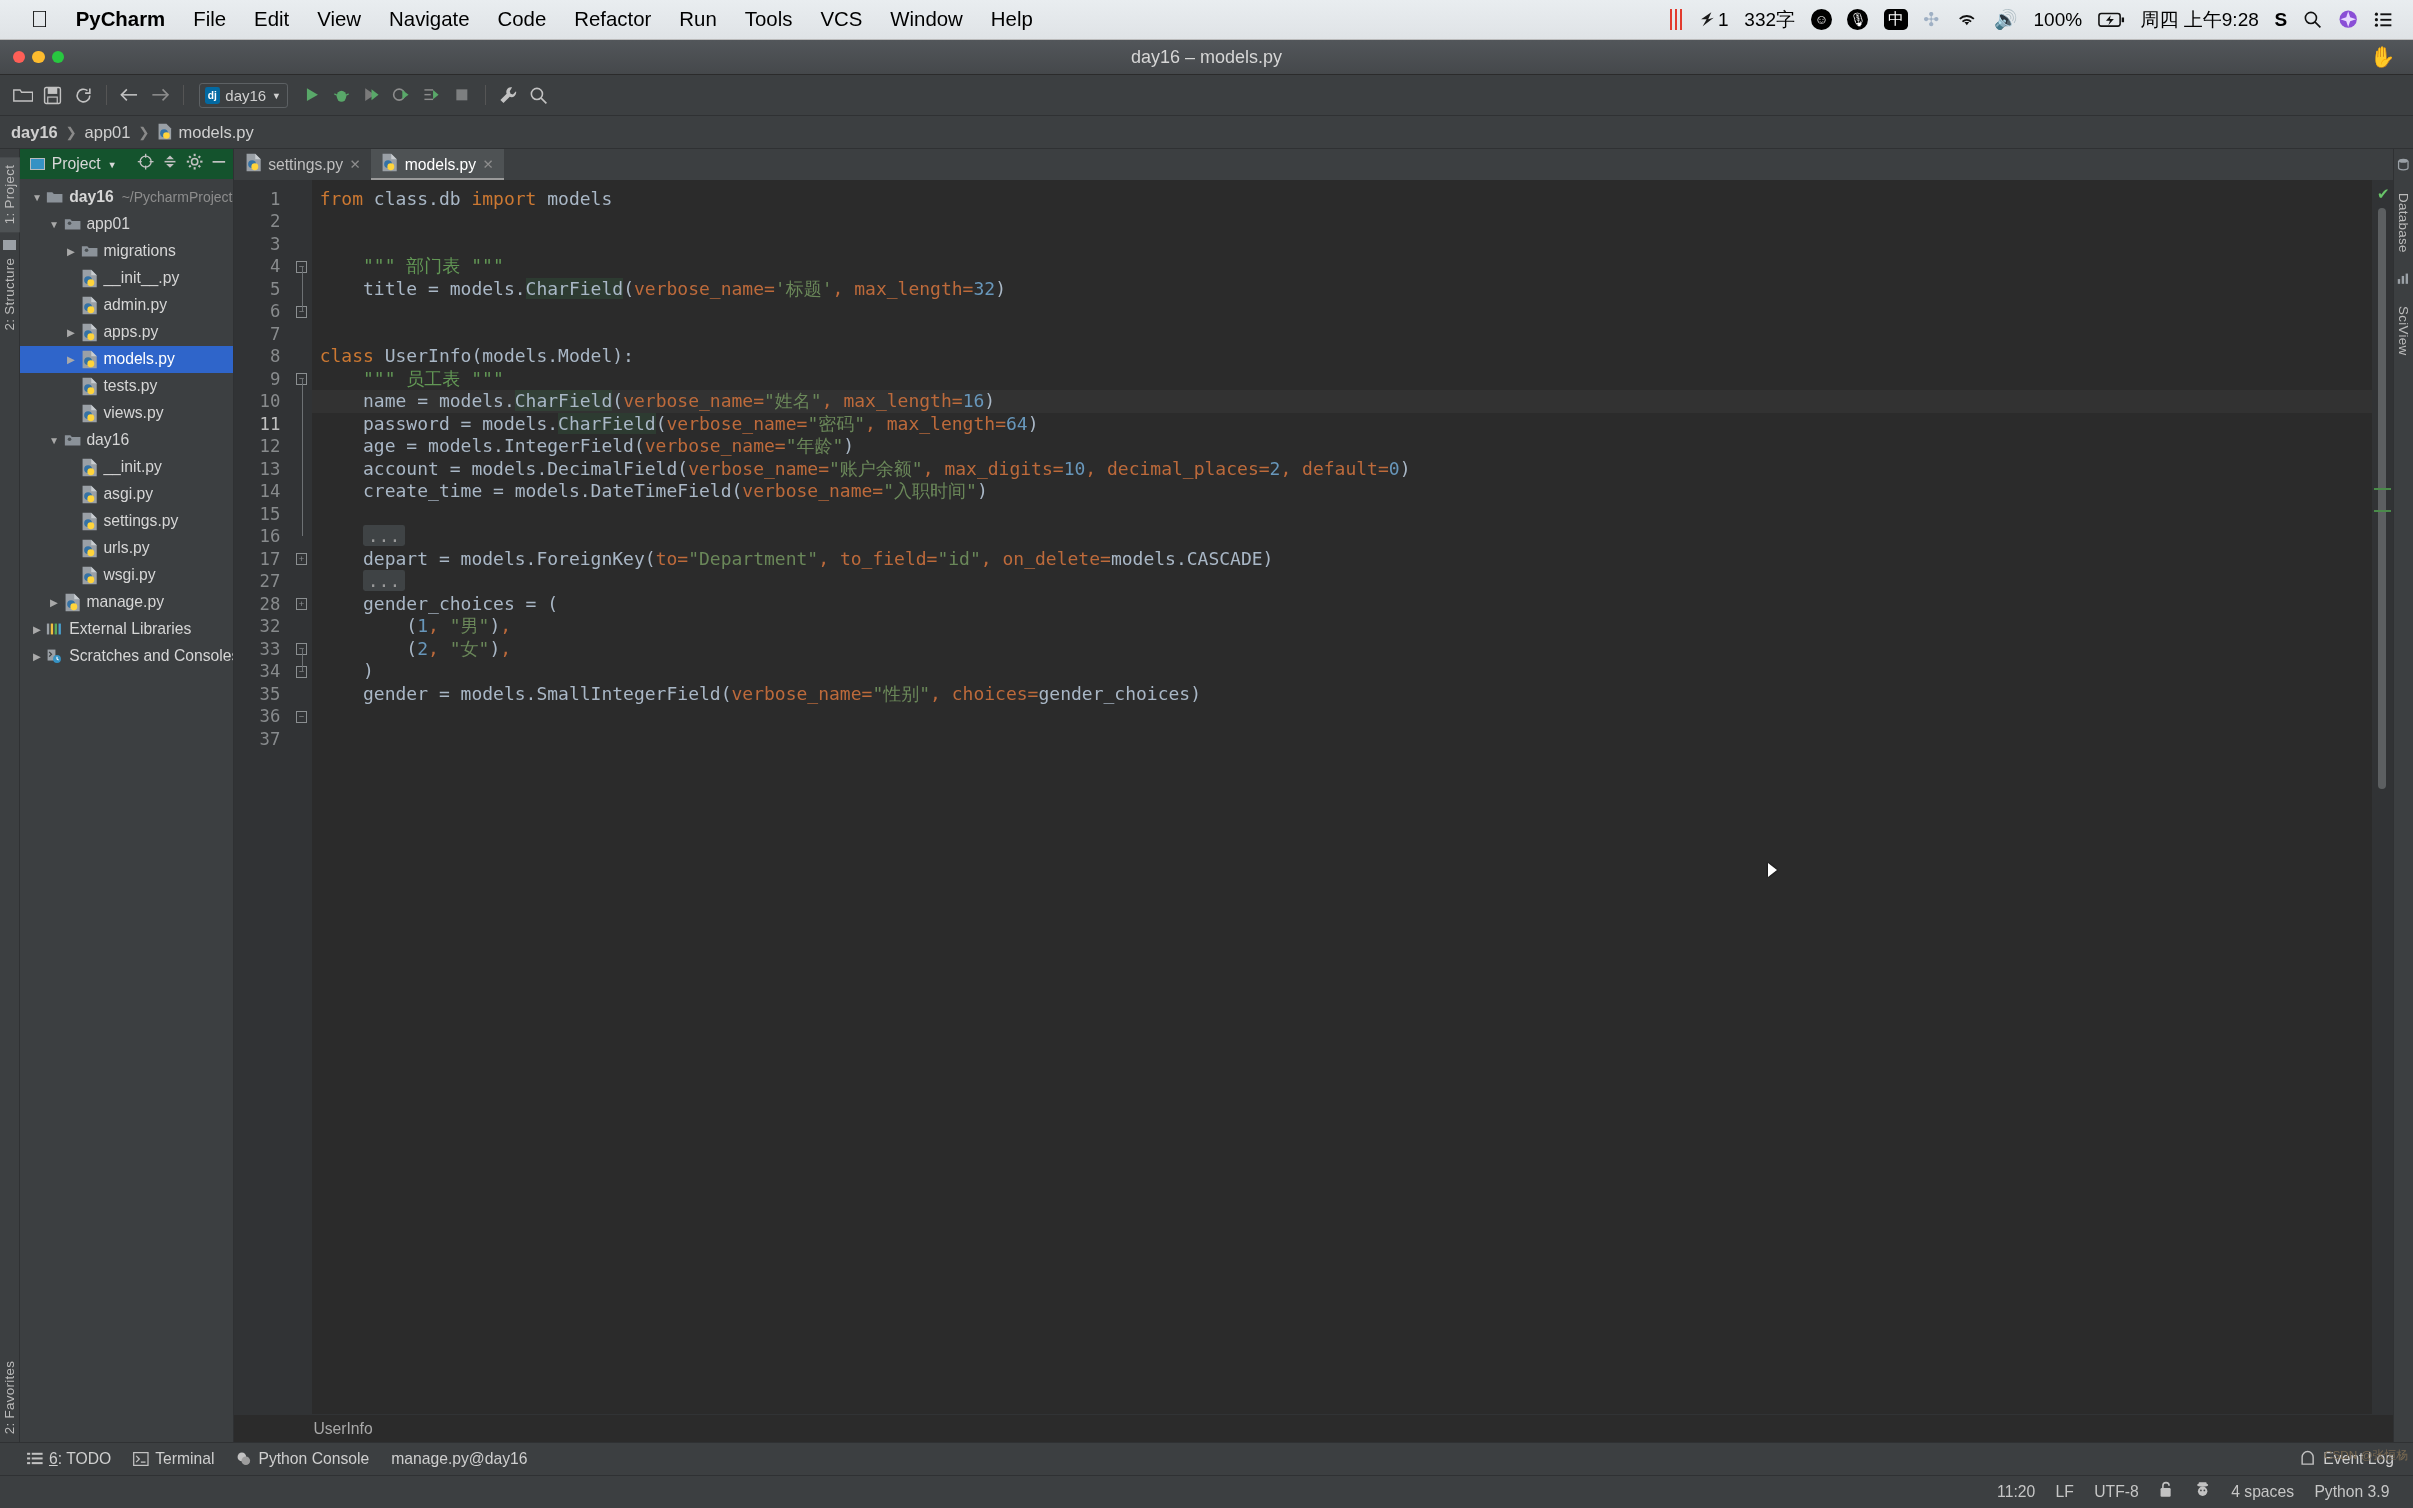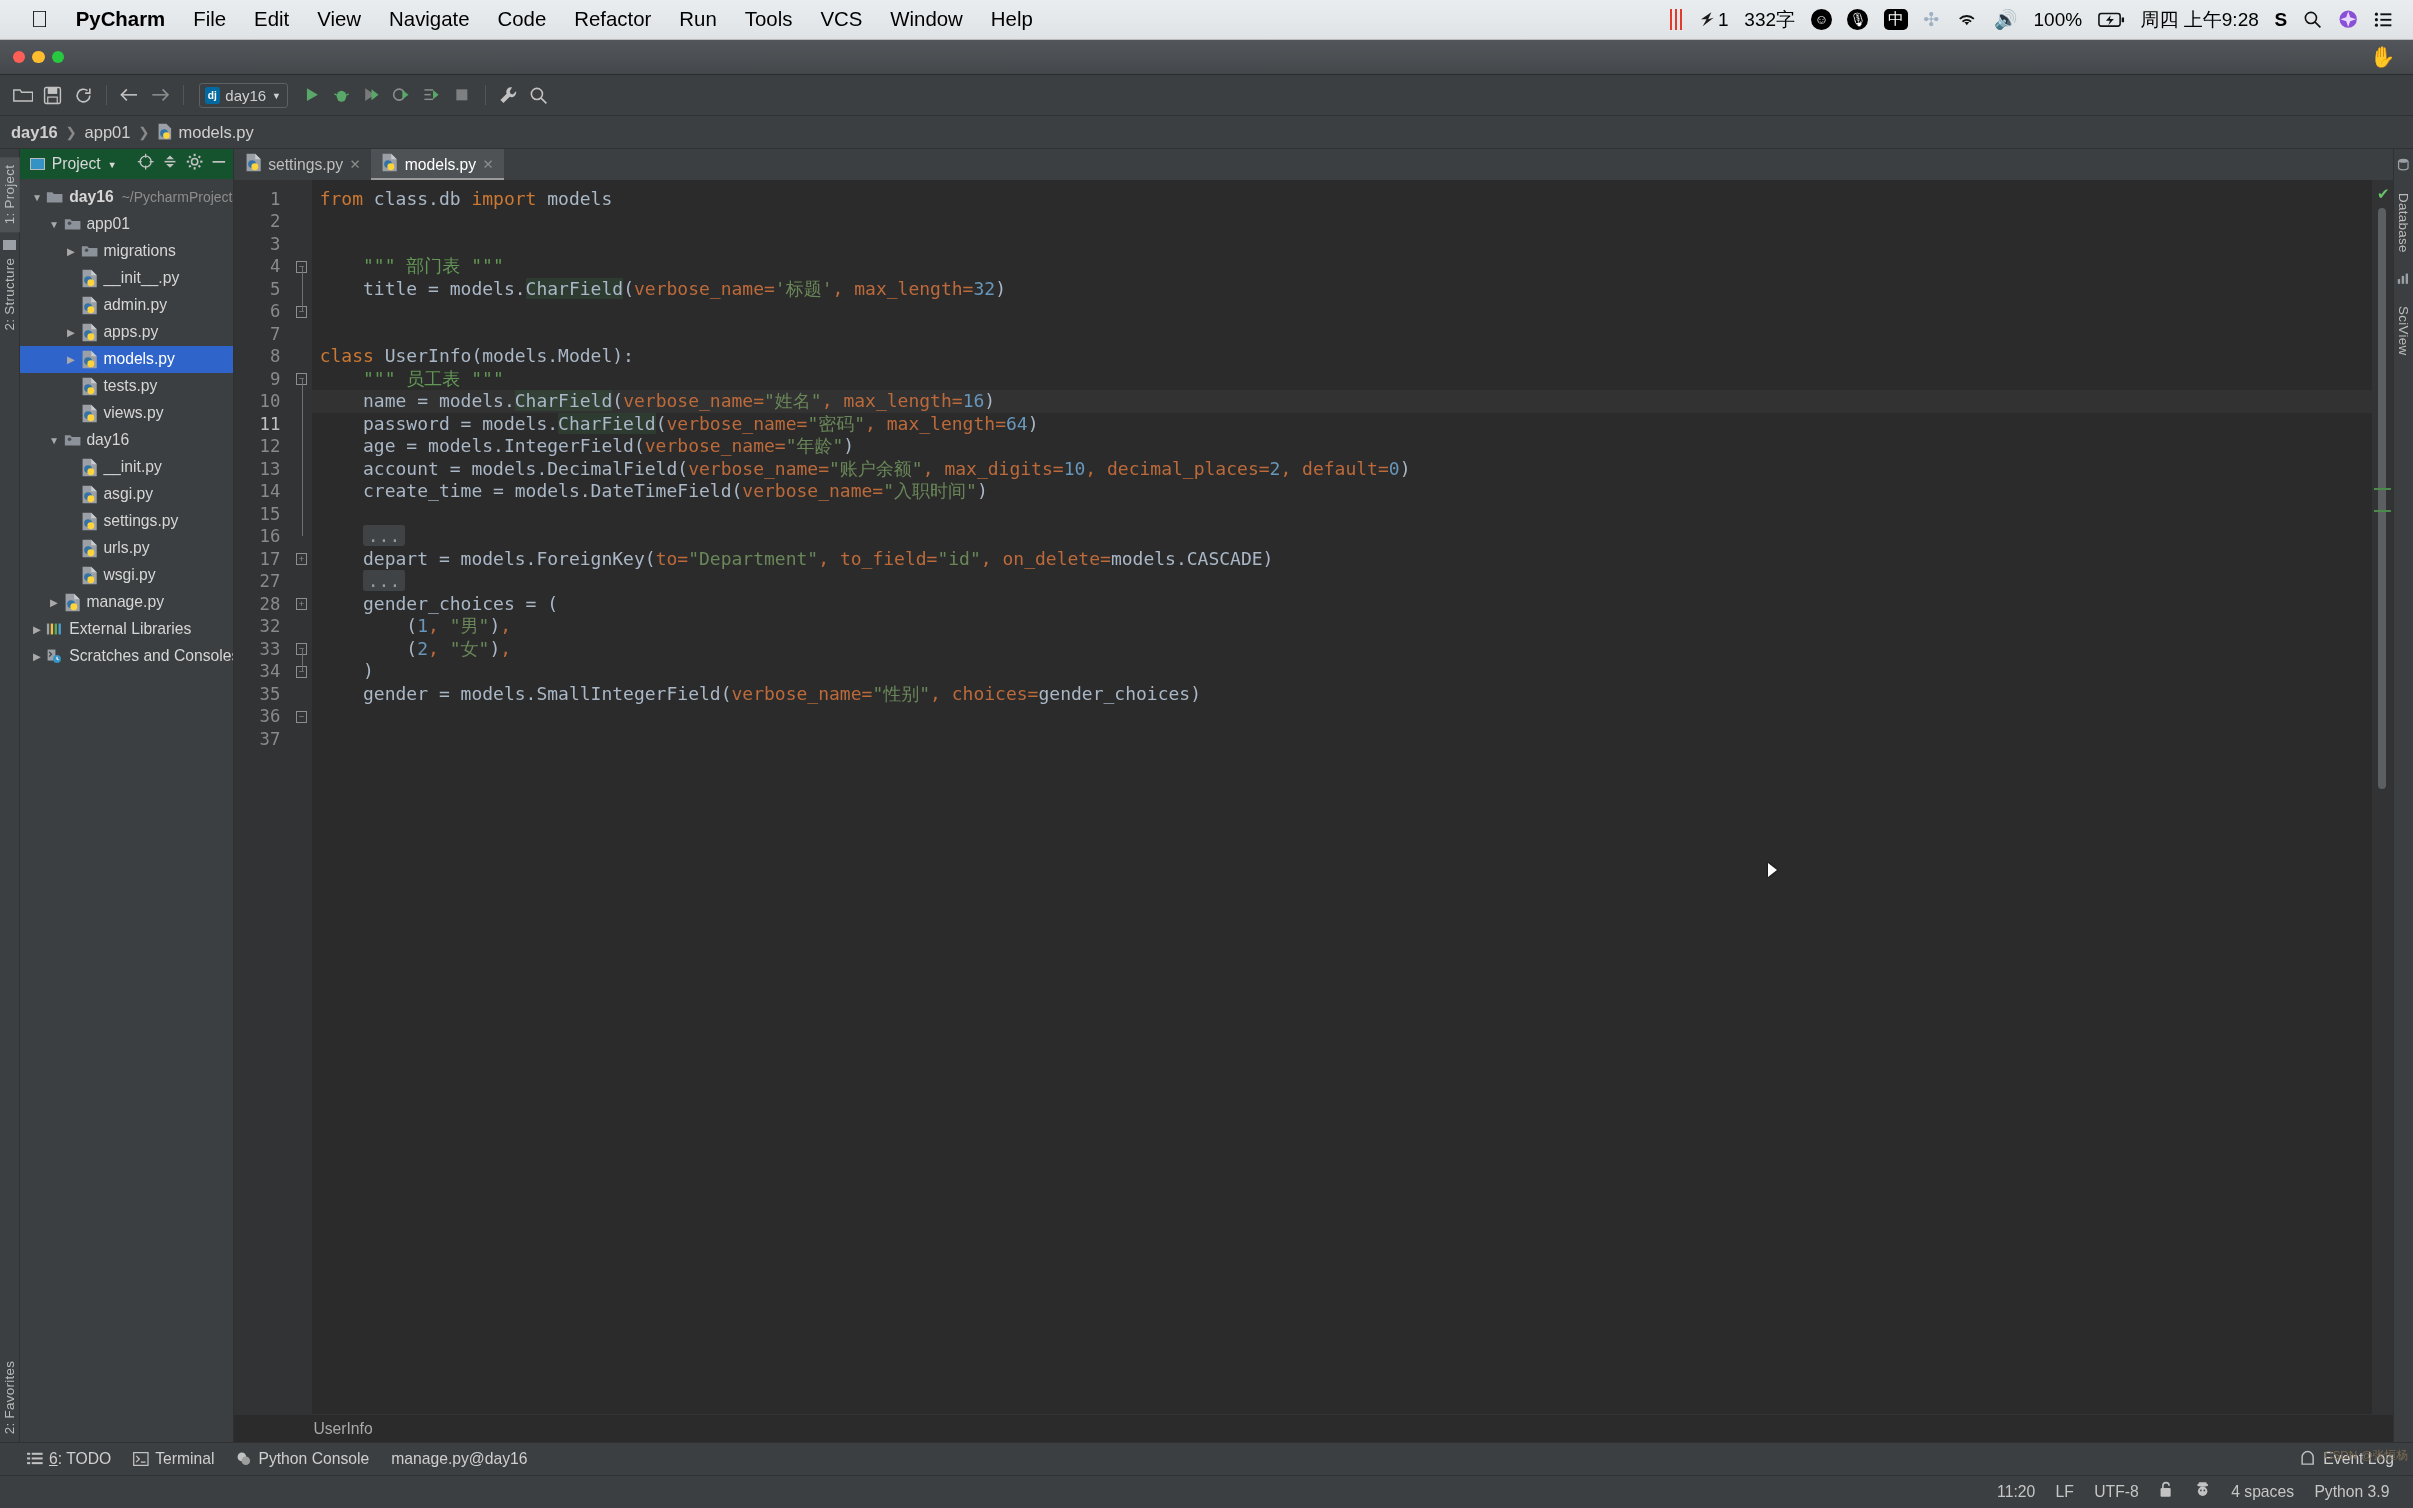--- a/index.html
+++ b/index.html
@@ -280,20 +280,21 @@
 </div>
 
 <div id="win">
 
   <div id="titlebar">
     <div class="traffic">
       <i class="tl-red"></i>
       <i class="tl-yel"></i>
       <i class="tl-grn"></i>
     </div>
+    <div id="titletext">day16 – models.py</div>
     <span class="handicon">✋</span>
   </div>
 
   <div id="toolbar">
     <span class="tb">
       <svg width="20.4" height="17.3" viewBox="0 0 26 22">
           <path d="M1 5h8l2 3h14v11H1z" fill="none" stroke="#c2c2c2" stroke-width="1.8"></path>
         </svg>
     </span>
     <span class="tb">

